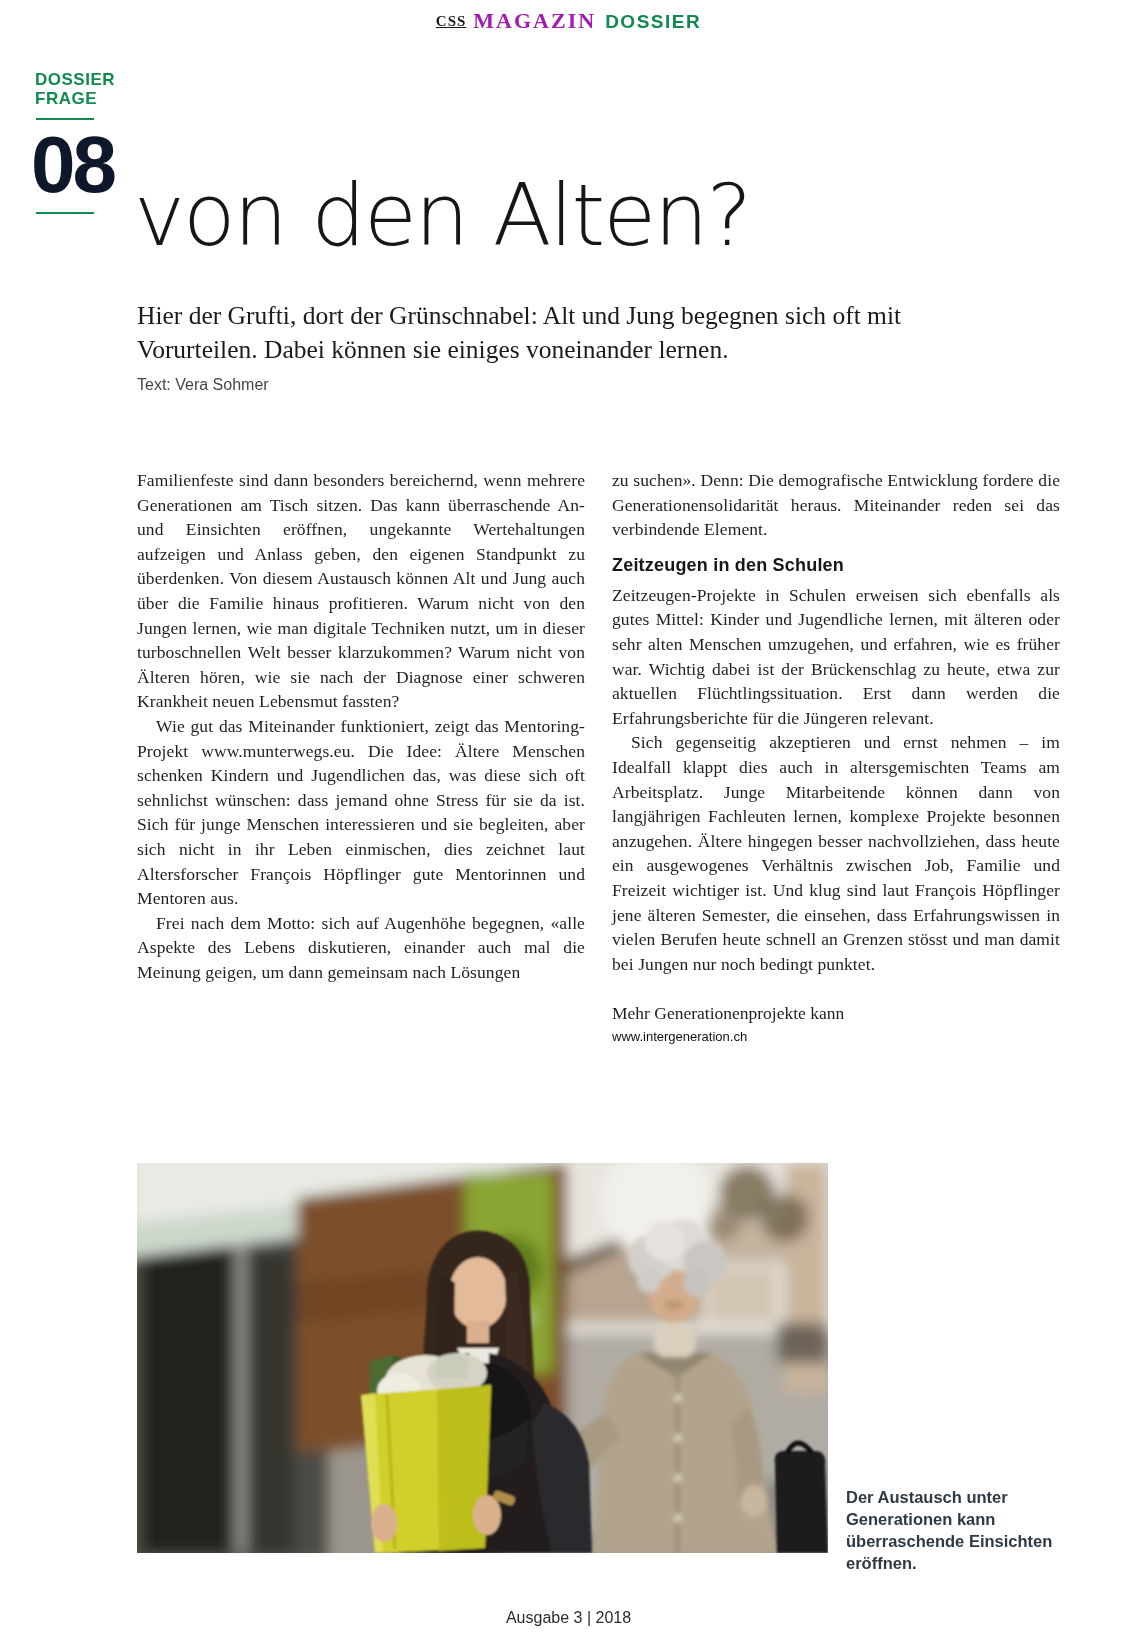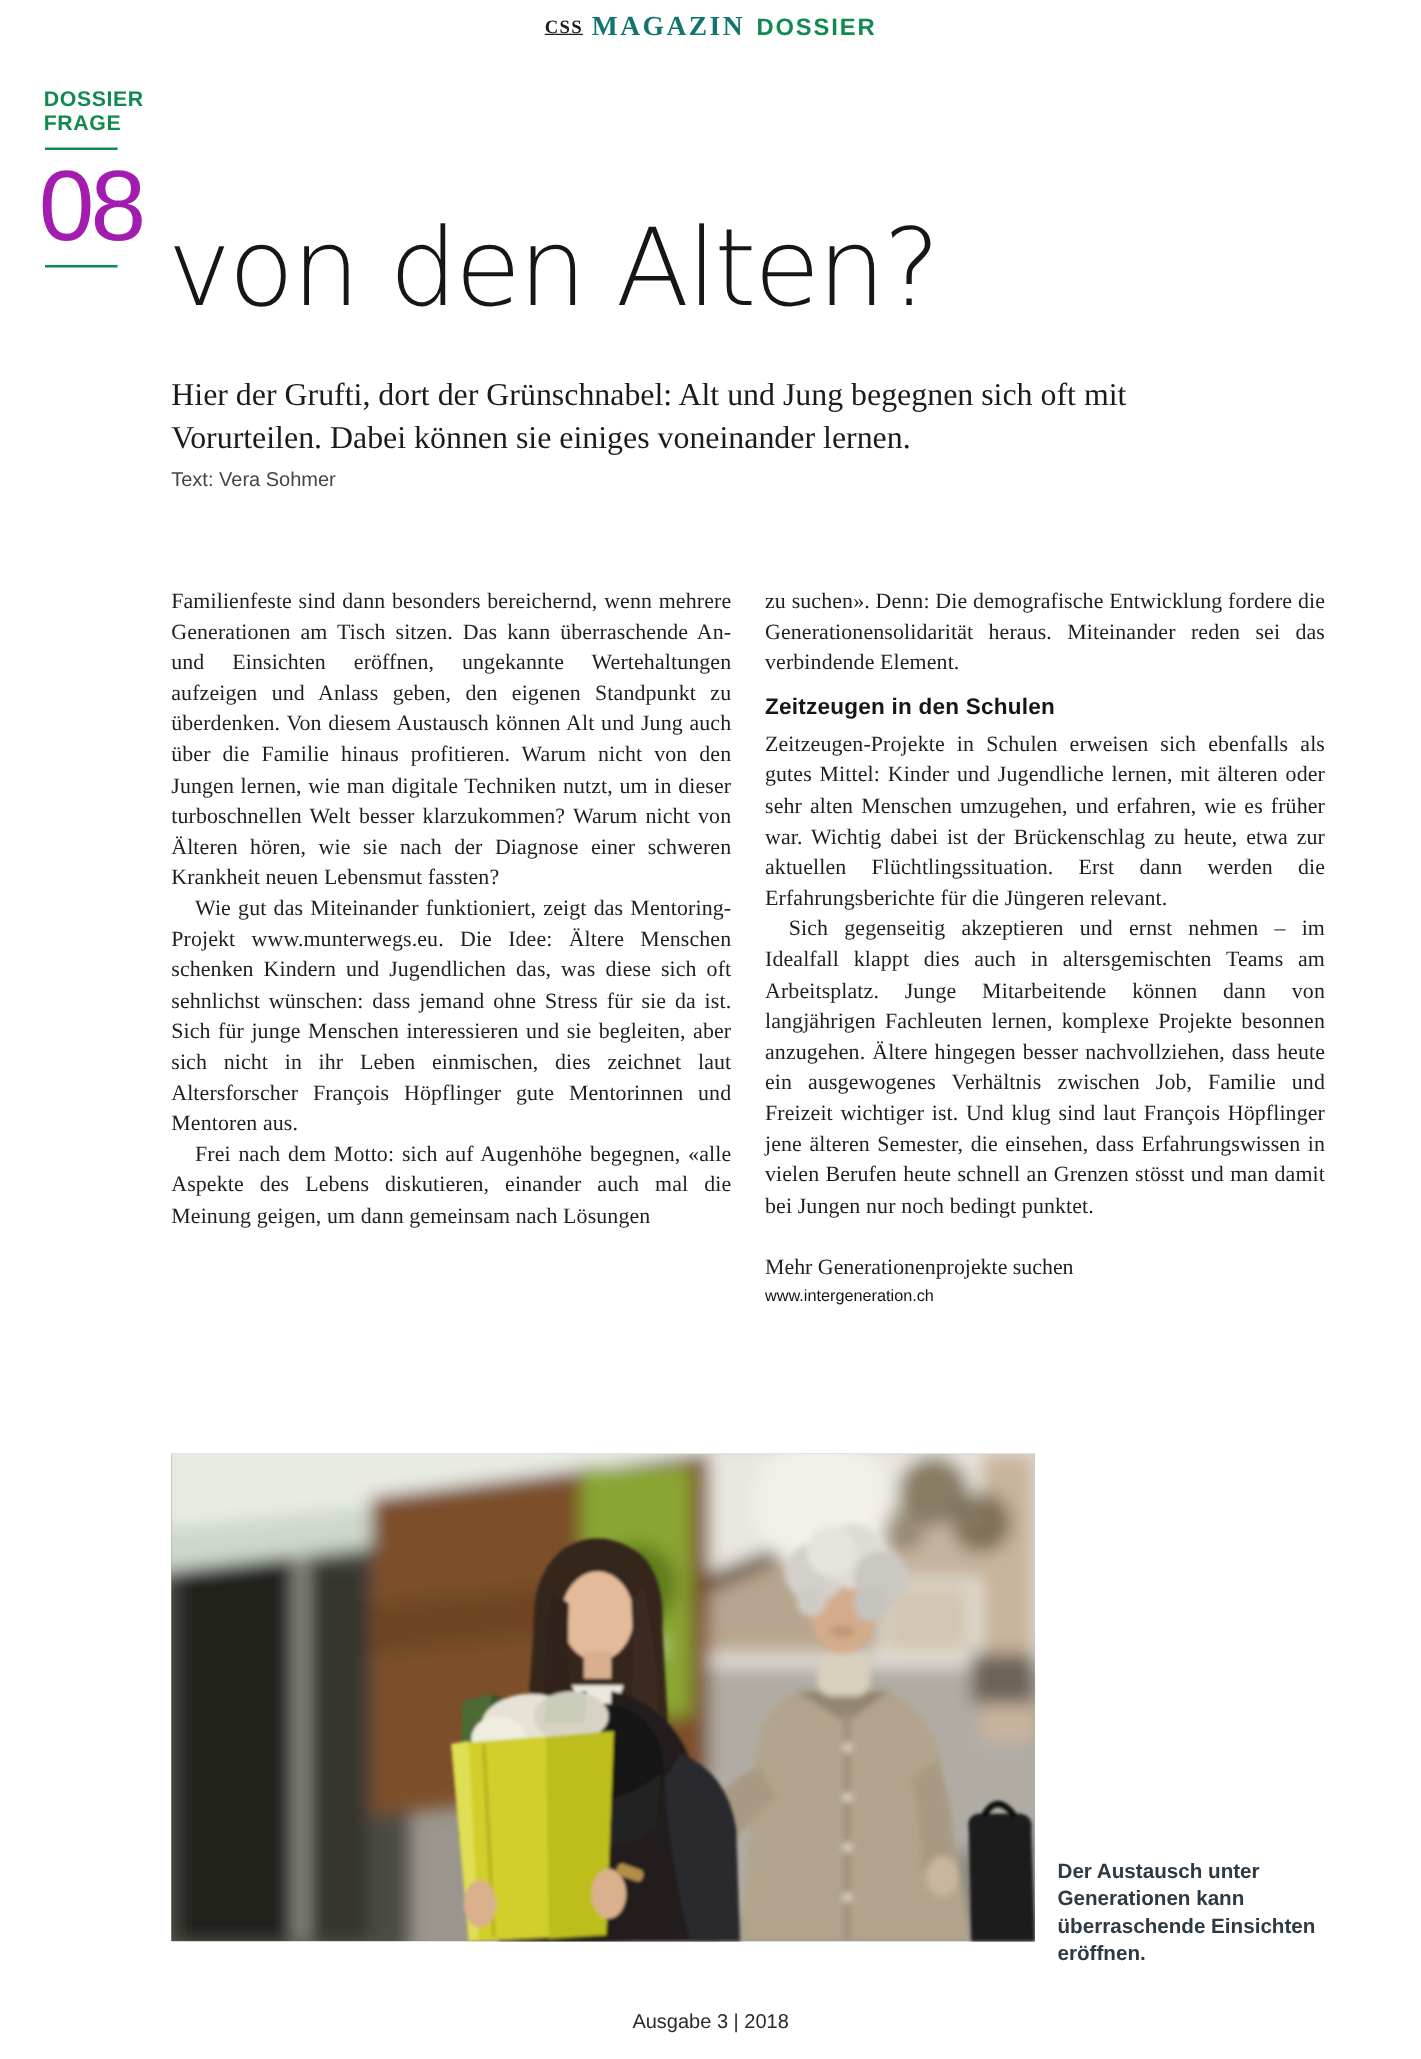--- a/index.html
+++ b/index.html
@@ -17,41 +17,41 @@
     text-align:center;white-space:nowrap;
   }
   .mh-css{
     font-family:"Liberation Serif", serif;
     font-size:15px;font-weight:700;letter-spacing:1px;
     text-decoration:underline;color:#1b1b22;margin-right:7px;
     vertical-align:2px;
   }
   .mh-mag{
     font-family:"Liberation Serif", serif;
-    font-size:22px;font-weight:700;letter-spacing:2px;color:#0f766e;
+    font-size:22px;font-weight:700;letter-spacing:2px;color:#a21caf;
   }
   .mh-dos{
     font-family:"Liberation Sans", sans-serif;
     font-size:19px;font-weight:700;letter-spacing:1.5px;
     color:#118a50;margin-left:9px;
   }
   
   .kicker{position:absolute;left:35px;top:70px;width:100px;}
   .kicker-label{
     font-family:"Liberation Sans", sans-serif;
     font-size:17px;line-height:19px;font-weight:700;
     letter-spacing:.5px;color:#118a50;
   }
   .rule{width:58px;height:2px;background:#118a50;}
   .rule-top{margin:10px 0 4px 1px;}
   .rule-bottom{margin:6px 0 0 1px;}
   .kicker-number{
     font-family:"Liberation Sans", sans-serif;
-    font-size:80px;line-height:82px;font-weight:400;
-    letter-spacing:-3px;color:#a21caf;margin-left:-4px;
+    font-size:80px;line-height:82px;font-weight:700;
+    letter-spacing:-3px;color:#0f172a;margin-left:-4px;
   }
   
   .headline{
     position:absolute;left:134px;top:74px;width:980px;
     font-family:"DejaVu Sans", sans-serif;
     font-weight:200;font-size:86px;line-height:94px;
     letter-spacing:-2px;color:#161616;
   }
   
   .lead{
@@ -129,21 +129,21 @@
   <p class="para indent">Wie gut das Miteinander funktioniert, zeigt das Mentoring-Projekt www.munterwegs.eu. Die Idee: Ältere Menschen schenken Kindern und Jugendlichen das, was diese sich oft sehnlichst wünschen: dass jemand ohne Stress für sie da ist. Sich für junge Menschen interessieren und sie begleiten, aber sich nicht in ihr Leben einmischen, dies zeichnet laut Altersforscher François Höpflinger gute Mentorinnen und Mentoren aus.</p>
   <p class="para indent">Frei nach dem Motto: sich auf Augenhöhe begegnen, «alle Aspekte des Lebens diskutieren, einander auch mal die Meinung geigen, um dann gemeinsam nach Lösungen</p>
 </div>
 
 <div class="col col-right">
   <p class="para">zu suchen». Denn: Die demografische Entwicklung fordere die Generationensolidarität heraus. Miteinander reden sei das verbindende Element.</p>
   <h3 class="subhead">Zeitzeugen in den Schulen</h3>
   <p class="para">Zeitzeugen-Projekte in Schulen erweisen sich ebenfalls als gutes Mittel: Kinder und Jugendliche lernen, mit älteren oder sehr alten Menschen umzugehen, und erfahren, wie es früher war. Wichtig dabei ist der Brückenschlag zu heute, etwa zur aktuellen Flüchtlingssituation. Erst dann werden die Erfahrungsberichte für die Jüngeren relevant.</p>
   <p class="para indent">Sich gegenseitig akzeptieren und ernst nehmen – im Idealfall klappt dies auch in altersgemischten Teams am Arbeitsplatz. Junge Mitarbeitende können dann von langjährigen Fachleuten lernen, komplexe Projekte besonnen anzugehen. Ältere hingegen besser nachvollziehen, dass heute ein ausgewogenes Verhältnis zwischen Job, Familie und Freizeit wichtiger ist. Und klug sind laut François Höpflinger jene älteren Semester, die einsehen, dass Erfahrungswissen in vielen Berufen heute schnell an Grenzen stösst und man damit bei Jungen nur noch bedingt punktet.</p>
   <div class="outro">
-    <div class="outro-text">Mehr Generationenprojekte suchen</div>
+    <div class="outro-text">Mehr Generationenprojekte kann</div>
     <div class="outro-link">www.intergeneration.ch</div>
   </div>
 </div>
 
 <div class="photo">
   <svg width="691" height="390" viewBox="0 0 691 390" xmlns="http://www.w3.org/2000/svg">
     <defs>
       <filter id="bblur" x="-10%" y="-10%" width="120%" height="120%">
           <feGaussianBlur stdDeviation="7"></feGaussianBlur>
         </filter>

